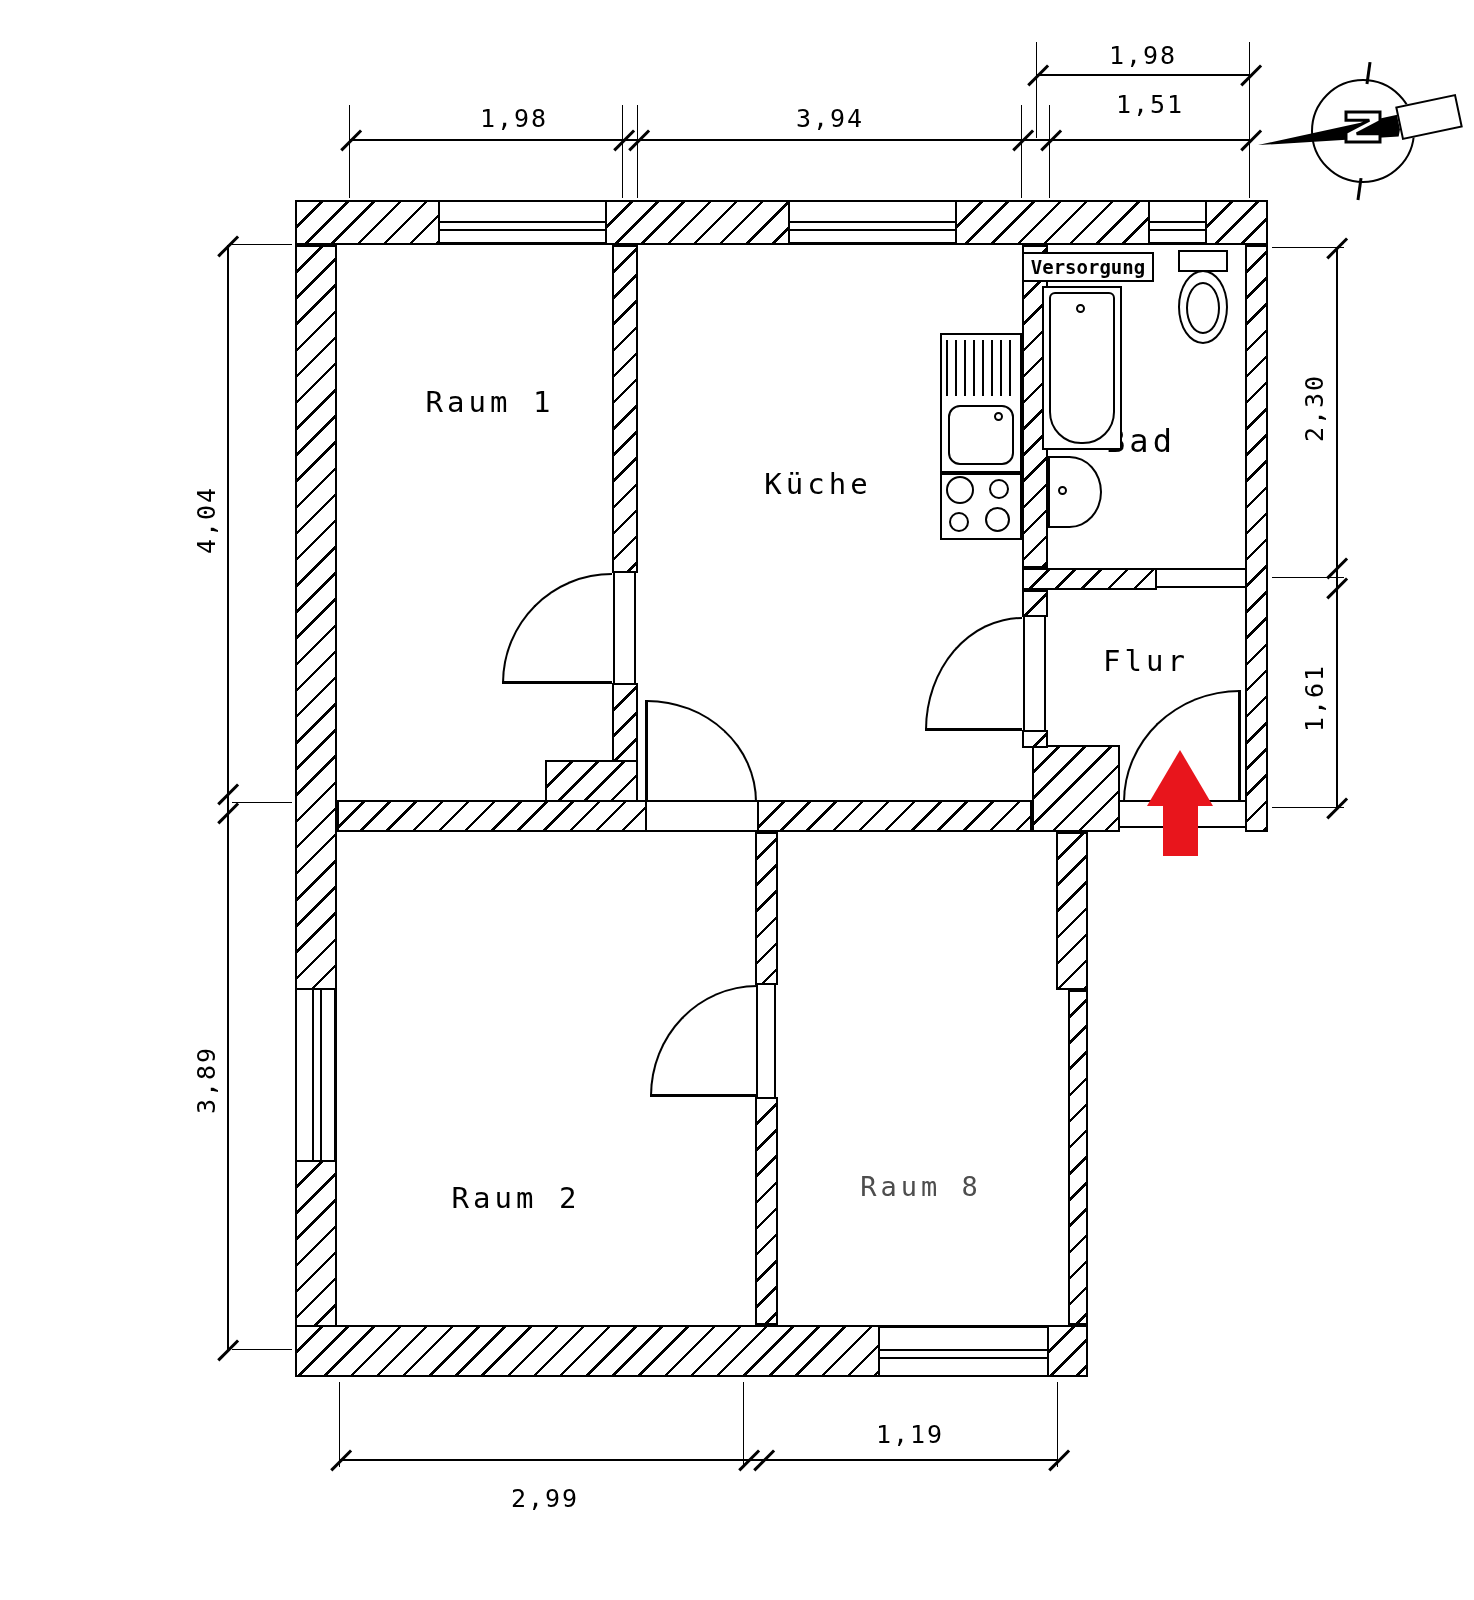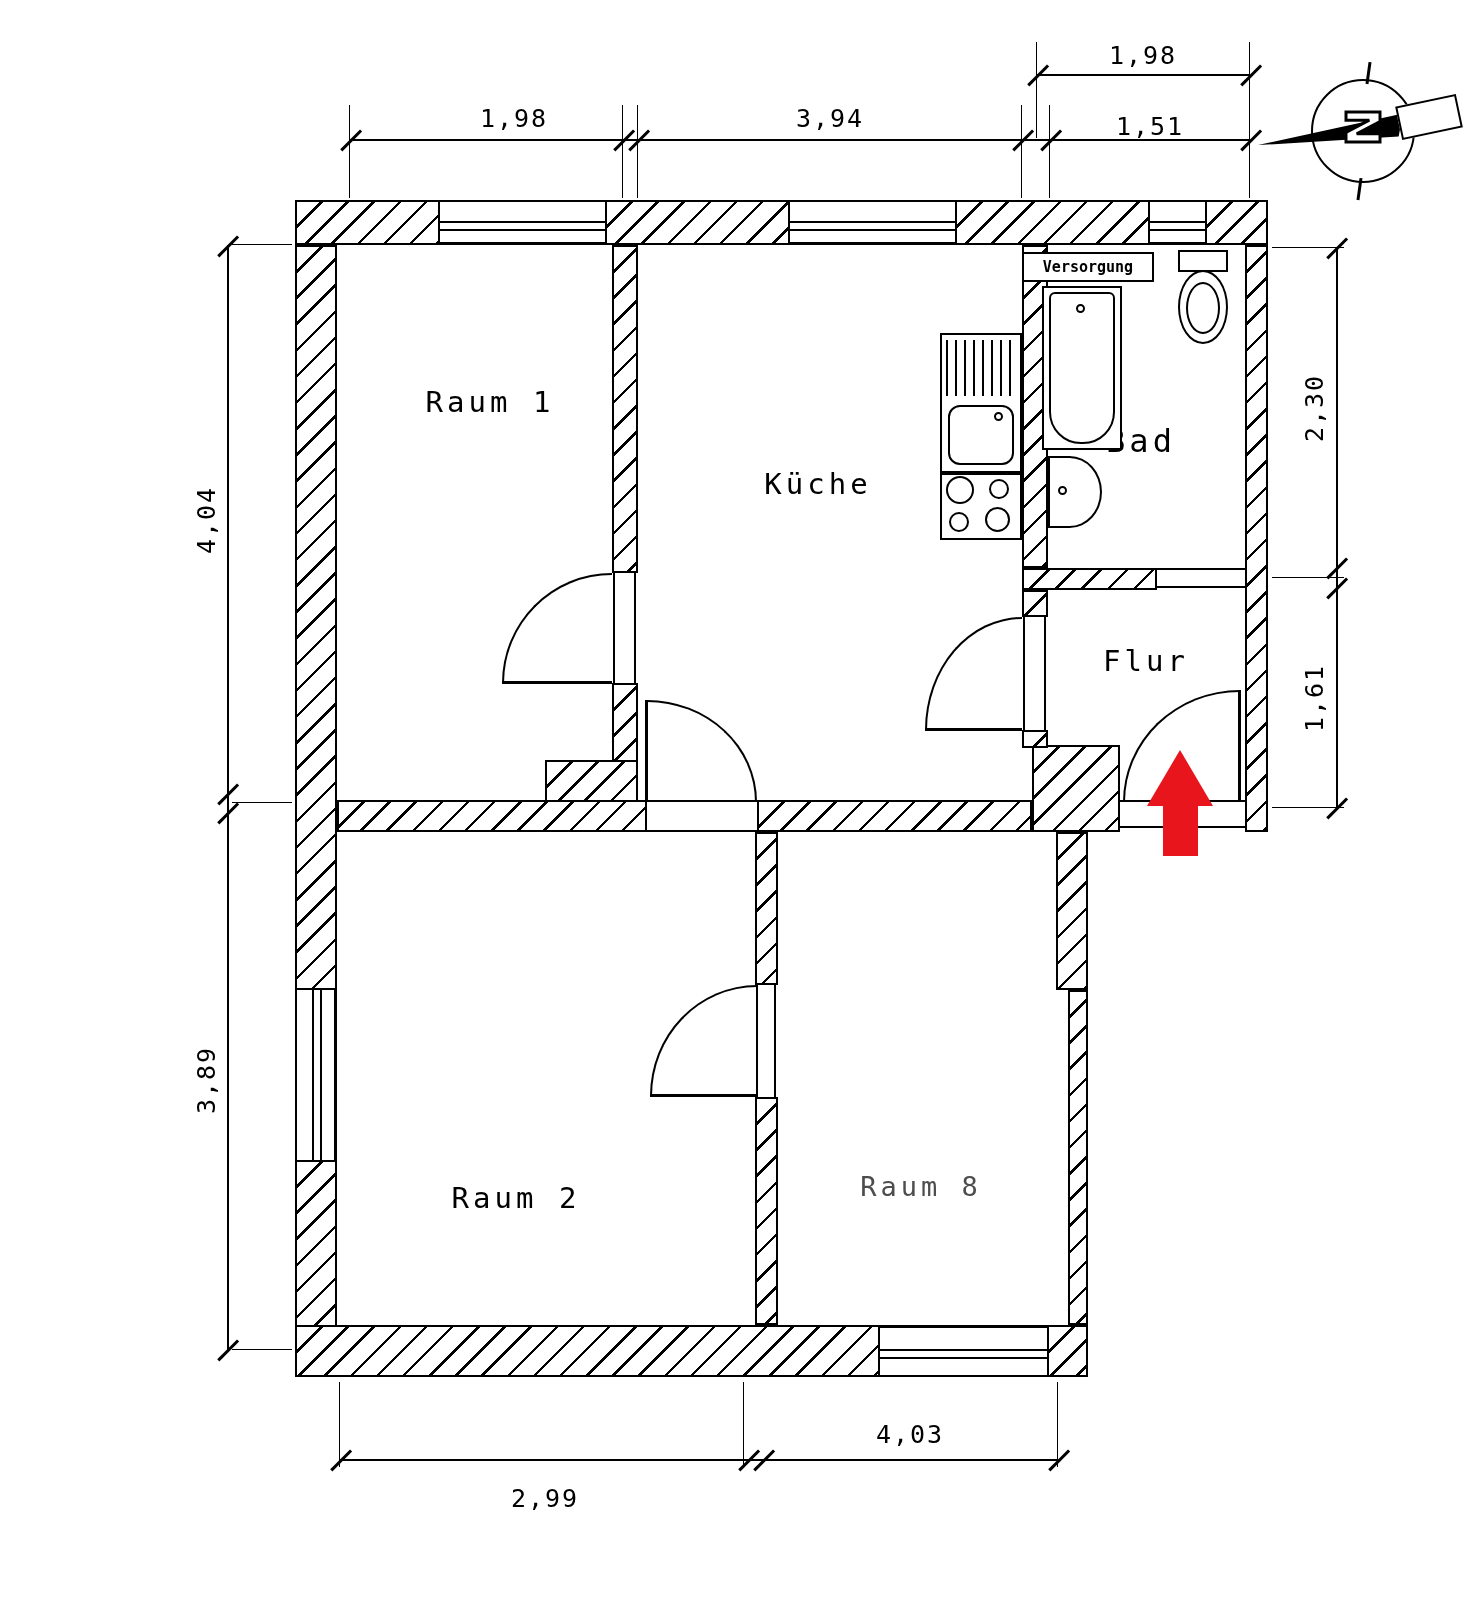--- a/index.html
+++ b/index.html
@@ -21,21 +21,21 @@
   .outline{position:absolute;box-sizing:border-box;border:2.2px solid #000;background:#fff;}
   .circle{border-radius:50%;}
   .winline{position:absolute;background:#000;}
   
   .arrow-shaft{position:absolute;background:#e8151c;}
   .arrow-head{position:absolute;width:0;height:0;border-left:33px solid transparent;
               border-right:33px solid transparent;border-bottom:56px solid #e8151c;}
   .northN{position:absolute;font-weight:bold;font-size:46px;color:#fff;-webkit-text-stroke:3px #000;
           transform:rotate(90deg);font-family:"DejaVu Sans", sans-serif;}
   .vers{position:absolute;box-sizing:border-box;border:2.5px solid #000;background:#fff;
-        font-family:"DejaVu Sans Mono",monospace;font-weight:bold;font-size:15px;
+        font-family:"DejaVu Sans Mono",monospace;font-weight:bold;font-size:19px;
         display:flex;align-items:center;justify-content:center;z-index:6;}
   .fixture{z-index:4;}
 </style>
 </head>
 <body>
 
 <div class="canvas">
 
   <div class="wall" style="left:295px;top:200px;width:145px;height:45px;"></div>
   <div class="wall" style="left:605px;top:200px;width:185px;height:45px;"></div>
@@ -202,27 +202,27 @@
   <div class="thin" style="left:1272px;top:247px;width:72px;height:1.2px;"></div>
   <div class="thin" style="left:1272px;top:577px;width:72px;height:1.2px;"></div>
   <div class="thin" style="left:1272px;top:807px;width:72px;height:1.2px;"></div>
   <div class="thin" style="left:339px;top:1382px;width:1.2px;height:85px;"></div>
   <div class="thin" style="left:743px;top:1382px;width:1.2px;height:85px;"></div>
   <div class="thin" style="left:1057px;top:1382px;width:1.2px;height:85px;"></div>
 
   <div class="dimtext" style="left:486px;top:118px;margin-left:28px;">1,98</div>
   <div class="dimtext" style="left:830px;top:118px;">3,94</div>
   <div class="dimtext" style="left:1143px;top:55px;">1,98</div>
-  <div class="dimtext" style="left:1150px;top:126px;">1,51</div>
+  <div class="dimtext" style="left:1150px;top:104px;">1,51</div>
   <div class="dimtext vtext" style="left:206px;top:520px;">4,04</div>
   <div class="dimtext vtext" style="left:206px;top:1080px;">3,89</div>
   <div class="dimtext vtext" style="left:1314px;top:408px;">2,30</div>
   <div class="dimtext vtext" style="left:1314px;top:698px;">1,61</div>
   <div class="dimtext" style="left:545px;top:1498px;">2,99</div>
-  <div class="dimtext" style="left:910px;top:1434px;">4,03</div>
+  <div class="dimtext" style="left:910px;top:1434px;">1,19</div>
 
   <div style="position:absolute;left:1240px;top:40px;width:230px;height:170px;">
     <div class="outline circle" style="left:71px;top:39px;width:104px;height:104px;background:transparent;"></div>
     <div class="thin" style="left:127px;top:22px;width:2.5px;height:22px;transform:rotate(8deg);"></div>
     <div class="thin" style="left:118px;top:138px;width:2.5px;height:22px;transform:rotate(8deg);"></div>
     <div style="position:absolute;left:18px;top:72px;width:145px;height:36px;background:#000;
                 clip-path:polygon(0% 92%, 100% 4%, 97% 68%);"></div>
     <div class="outline" style="left:158px;top:60px;width:62px;height:34px;transform:rotate(-12deg);background:#fff;"></div>
     <div class="northN" style="left:103px;top:60px;">N</div>
   </div>

